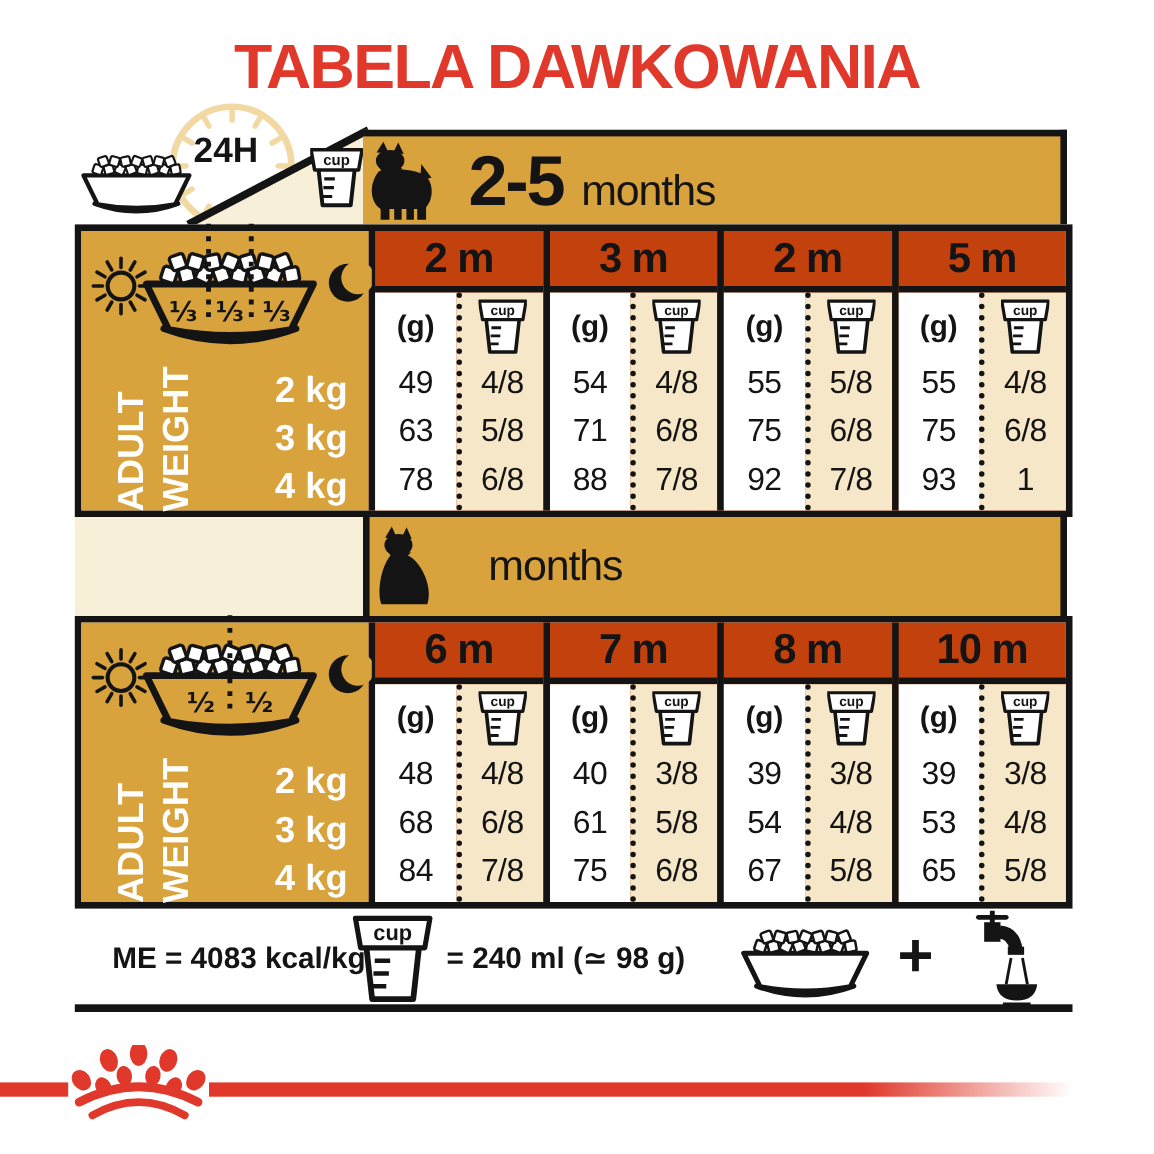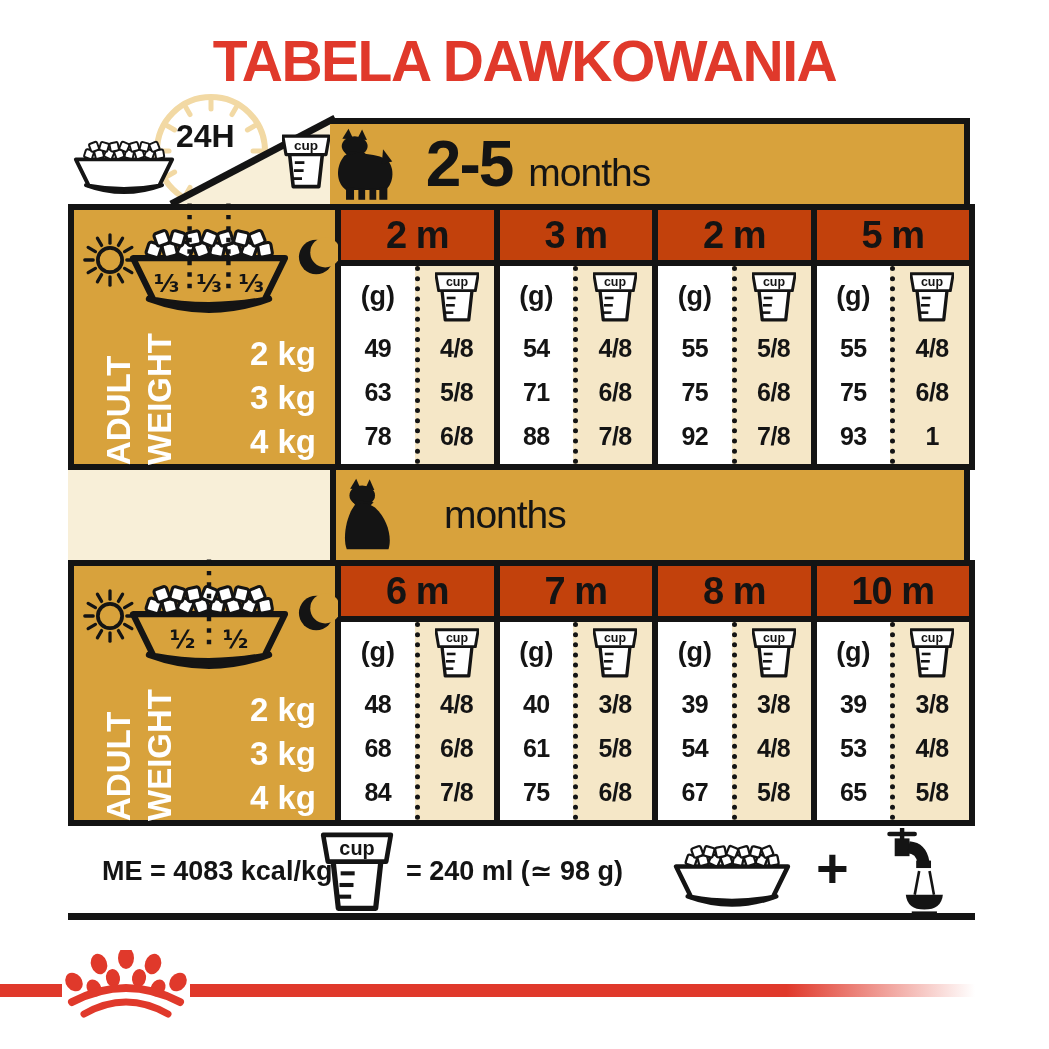--- a/index.html
+++ b/index.html
@@ -49,21 +49,21 @@
   .mhead{height:56px;border-bottom:6px solid var(--ink);display:flex;align-items:center;
     justify-content:center;font-size:38px;font-weight:bold;letter-spacing:-1px}
   .mbody{flex:1;display:flex}
   .gcol{flex:1 1 0;background:#fff;display:flex;flex-direction:column}
   .ccol{flex:1 1 0;background:var(--beige);border-left:5px dotted var(--ink);
     display:flex;flex-direction:column}
   .subhead{height:60px;display:flex;align-items:center;justify-content:center}
   .gunit{font-size:27px;font-weight:bold}
   .cup-s{width:44px;height:53px}
   .val{height:44px;display:flex;align-items:center;justify-content:center;
-    font-size:25px;font-weight:bold;letter-spacing:-0.5px}
+    font-size:29px;font-weight:normal;letter-spacing:-0.5px}
 
   
   .footer{position:absolute;left:68px;top:828px;width:907px;height:86px}
   .ftext{position:absolute;font-size:27px;font-weight:bold;line-height:86px;white-space:pre}
   .me{left:34px}.eq{left:338px}
   .cup-f{position:absolute;left:252px;top:1px;width:74px;height:84px}
   .bowl-f{position:absolute;left:588px;top:6px;width:152px;height:78px;overflow:visible}
   .plus{position:absolute;left:748px;top:0;font-size:56px;font-weight:bold;line-height:80px}
   .tap{position:absolute;left:796px;top:0;width:94px;height:86px}
   .rule{position:absolute;left:68px;top:913px;width:907px;height:7px;background:var(--ink)}

